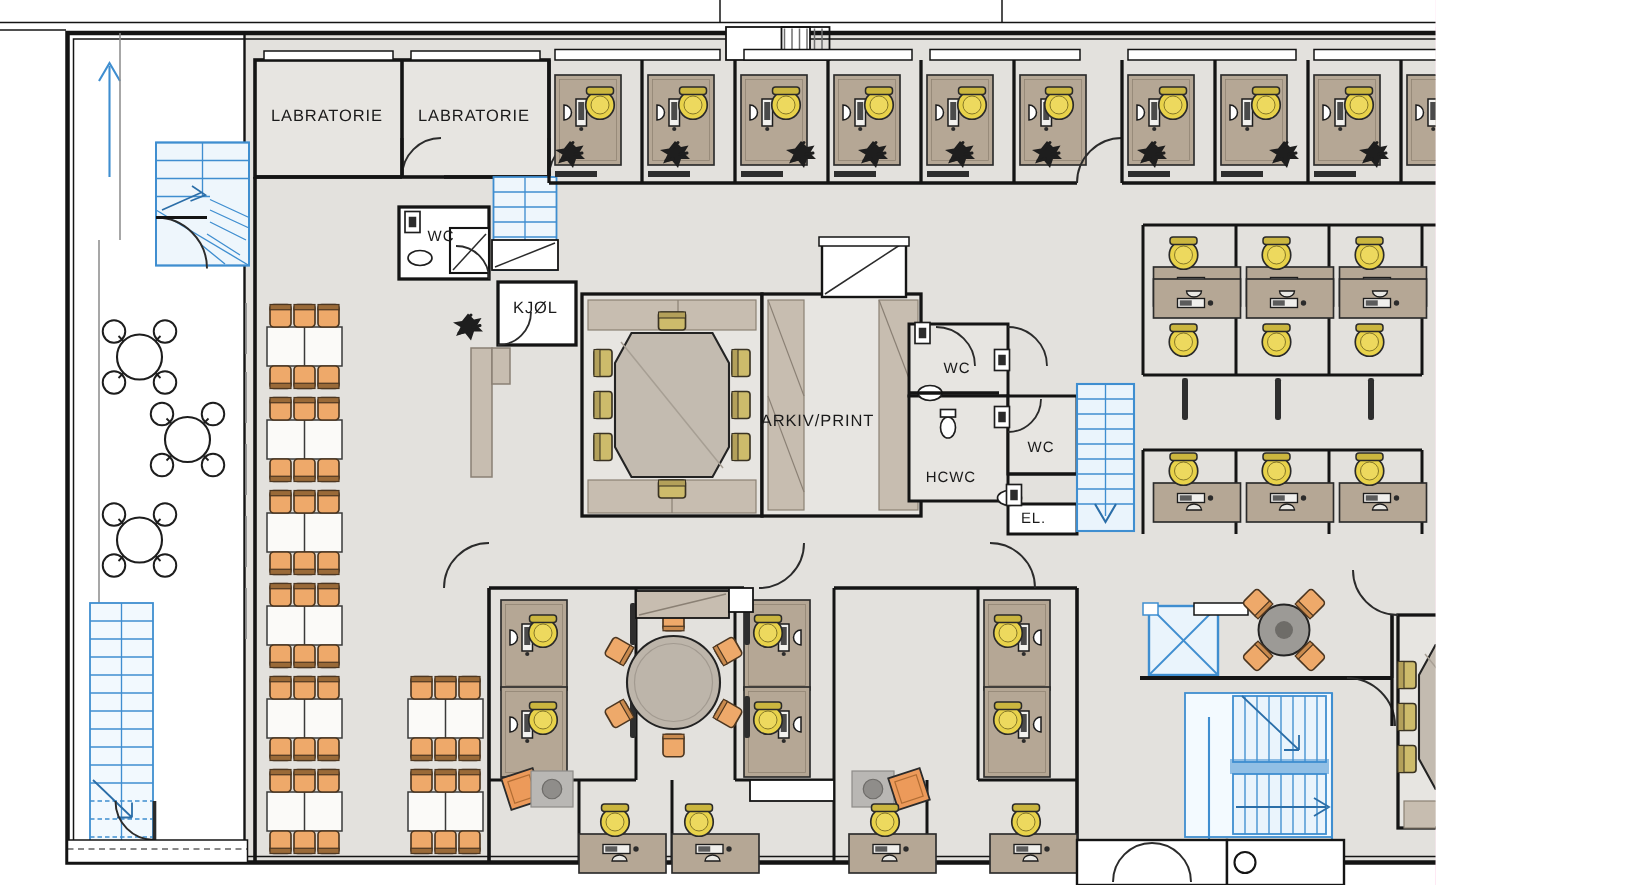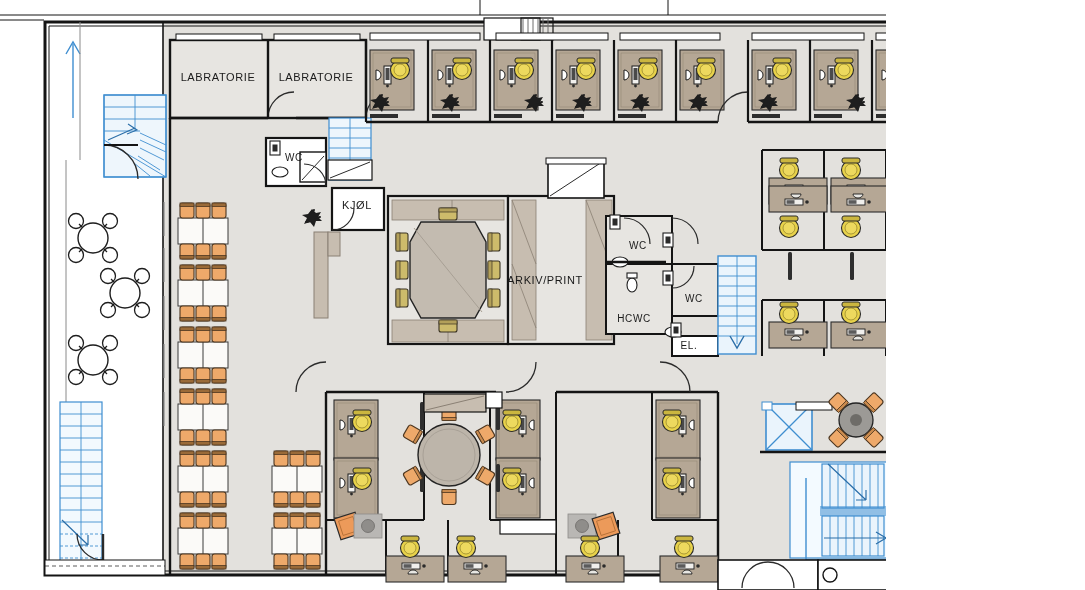--- a/index.html
+++ b/index.html
@@ -1,17 +1,17 @@
 <!DOCTYPE html>
 <html><head>
 <meta charset="utf-8">
 <style>
   html,body{margin:0;padding:0;background:#ffffff;}
   body{font-family:"Liberation Sans",sans-serif;}
-  #plan{position:relative;width:886px;height:590px;background:#f9a8d4;overflow:hidden;}
+  #plan{position:relative;width:957px;height:590px;background:#f9a8d4;overflow:hidden;}
   svg{display:block;}
   .rlabel{font-family:"Liberation Sans",sans-serif;fill:#1a1a1a;font-size:11px;letter-spacing:.6px;text-anchor:middle;dominant-baseline:middle;}
   .rlabel.sm{font-size:10px;}
 </style>
 </head>
 <body>
 
 <div id="plan">
 <svg width="1085" height="590" viewBox="0 0 1085 590">
 

